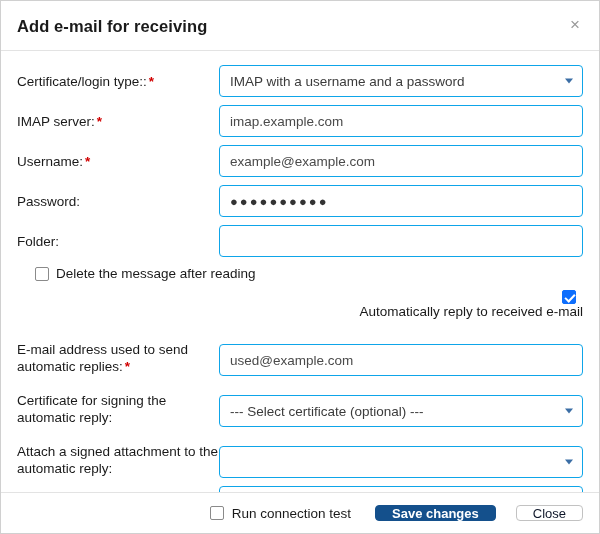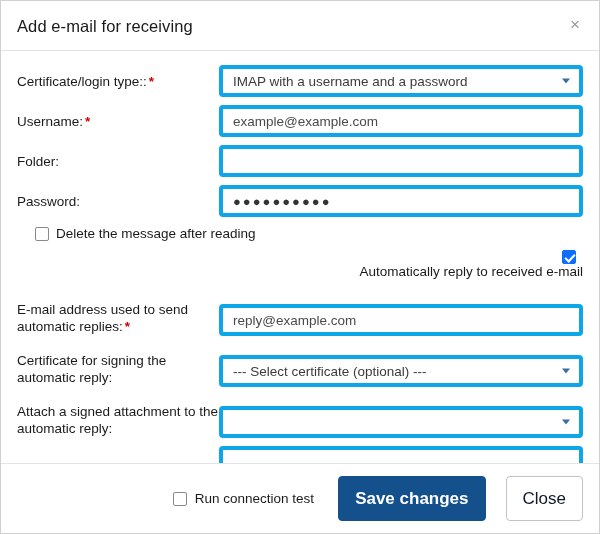--- a/index.html
+++ b/index.html
@@ -26,21 +26,21 @@
     flex-direction: column;
   }
   .modal-header {
     position: relative;
     padding: 16px 16px 14px 16px;
     border-bottom: 1px solid #e3e3e3;
     flex: 0 0 auto;
   }
   .modal-title {
     font-size: 16.5px;
-    font-weight: normal;
+    font-weight: bold;
     color: #1a1a1a;
     letter-spacing: 0.1px;
   }
   .close-icon {
     position: absolute;
     right: 14px;
     top: 14px;
     width: 20px;
     height: 20px;
     line-height: 20px;
@@ -72,21 +72,21 @@
     color: #d10000;
     font-weight: bold;
     margin-left: 2px;
   }
   .field {
     flex: 1 1 auto;
   }
   .input, .select {
     width: 100%;
     height: 32px;
-    border: 4px solid #0ea5e9;
+    border: 1px solid #0ea5e9;
     border-radius: 4px;
     padding: 0 10px;
     font-size: 13.5px;
     color: #4a4a4a;
     background: #ffffff;
     font-family: "Liberation Sans", sans-serif;
     outline: none;
     display: flex;
     align-items: center;
   }
@@ -160,23 +160,23 @@
     background: #ffffff;
   }
   .footer-check {
     display: flex;
     align-items: center;
     margin-right: 4px;
   }
   .footer-check .checkbox { margin-right: 8px; }
   .footer-check .check-label { font-size: 13.5px; }
   .btn {
-    height: 45px;
+    height: 16px;
     border-radius: 4px;
-    font-size: 17px;
+    font-size: 13px;
     padding: 0 16px;
     display: inline-flex;
     align-items: center;
     justify-content: center;
     cursor: pointer;
     font-family: "Liberation Sans", sans-serif;
     border: 1px solid transparent;
   }
   .btn-primary {
     background: #14508c;
@@ -208,64 +208,72 @@
         <span>Certificate/login type::</span><span class="req">*</span>
       </div>
       <div class="field">
         <div class="select">
           <span>IMAP with a username and a password</span>
           <span class="chev"></span>
         </div>
       </div>
     </div>
 
+    <div class="row">
+      <div class="label">
+        <span>IMAP server:</span><span class="req">*</span>
+      </div>
+      <div class="field">
+        <div class="input">imap.example.com</div>
+      </div>
+    </div>
 
     <div class="row">
       <div class="label">
         <span>Username:</span><span class="req">*</span>
       </div>
       <div class="field">
         <div class="input">example@example.com</div>
       </div>
     </div>
 
     <div class="row">
       <div class="label">
+        <span>Password:</span>
+      </div>
+      <div class="field">
+        <div class="input pwd-dots">●●●●●●●●●●</div>
+      </div>
+    </div>
+
+    <div class="row">
+      <div class="label">
         <span>Folder:</span>
       </div>
       <div class="field">
         <div class="input"></div>
-      </div>
-    </div>
-
-    <div class="row">
-      <div class="label">
-        <span>Password:</span>
-      </div>
-      <div class="field">
-        <div class="input pwd-dots">●●●●●●●●●●</div>
       </div>
     </div>
 
     <div class="check-row">
       <div class="checkbox"></div>
       <div class="check-label">Delete the message after reading</div>
     </div>
 
     <div class="check-row second">
       <div class="checkbox checked"></div>
       <div class="check-label">Automatically reply to received e-mail</div>
     </div>
 
     <div class="row">
       <div class="label">
         <span>E-mail address used to send automatic replies:</span><span class="req">*</span>
       </div>
       <div class="field spacer-top">
-        <div class="input">reply@example.com</div>
+        <div class="input">used@example.com</div>
       </div>
     </div>
 
     <div class="row">
       <div class="label">
         <span>Certificate for signing the automatic reply:</span>
       </div>
       <div class="field spacer-top">
         <div class="select">
           <span>--- Select certificate (optional) ---</span>

